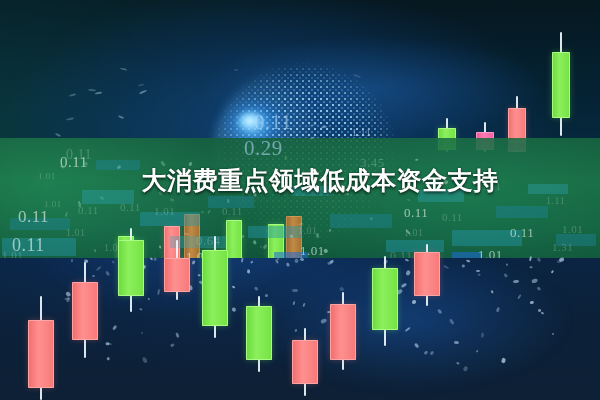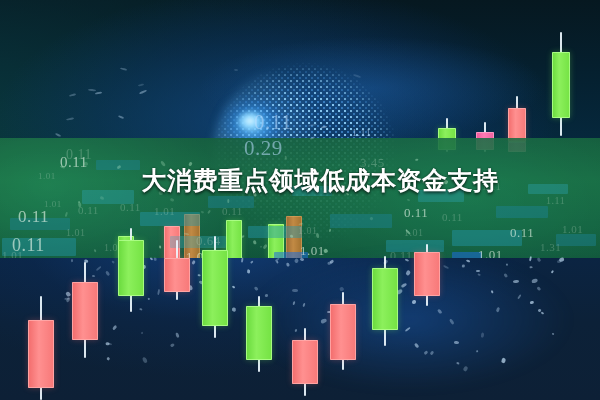--- a/index.html
+++ b/index.html
@@ -280,21 +280,21 @@
       <div class="num bright" style="left: 300px; top: 244px; font-size: 13px;">1.01</div>
       <div class="num dim" style="left: 322px; top: 185px; font-size: 9px;">1.11</div>
       <div class="num bright" style="left: 404px; top: 206px; font-size: 13px;">0.11</div>
       <div class="num dim" style="left: 298px; top: 226px; font-size: 10px;">1.01</div>
       <div class="num dim" style="left: 482px; top: 182px; font-size: 10px;">1.11</div>
       <div class="num dim" style="left: 442px; top: 212px; font-size: 11px;">0.11</div>
       <div class="num dim" style="left: 404px; top: 228px; font-size: 10px;">1.01</div>
       <div class="num dim" style="left: 546px; top: 196px; font-size: 10px;">1.11</div>
       <div class="num bright" style="left: 510px; top: 226px; font-size: 13px;">0.11</div>
       <div class="num bright" style="left: 478px; top: 248px; font-size: 13px;">1.01</div>
-      <div class="num dim" style="left: 540px; top: 242px; font-size: 11px;">1.31</div>
+      <div class="num dim" style="left: 552px; top: 242px; font-size: 11px;">1.31</div>
       <div class="num dim" style="left: 562px; top: 224px; font-size: 11px;">1.01</div>
       <div class="num dim" style="left: 390px; top: 250px; font-size: 12px;">0.11</div>
       <div class="num dim" style="left: 2px; top: 250px; font-size: 11px;">1.01</div>
     </div>
 
   <div id="bg-bottom"></div>
   <div id="bottom-glow"></div>
   <div id="bottom-glow2"></div>
 
   <div id="specks">

